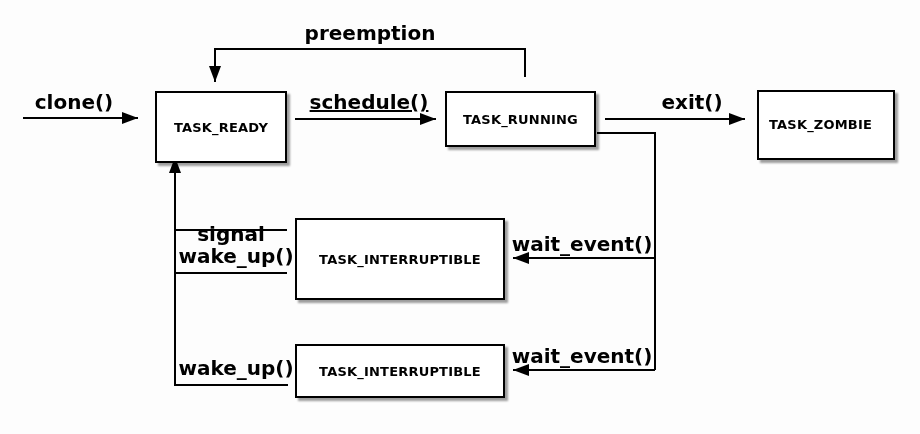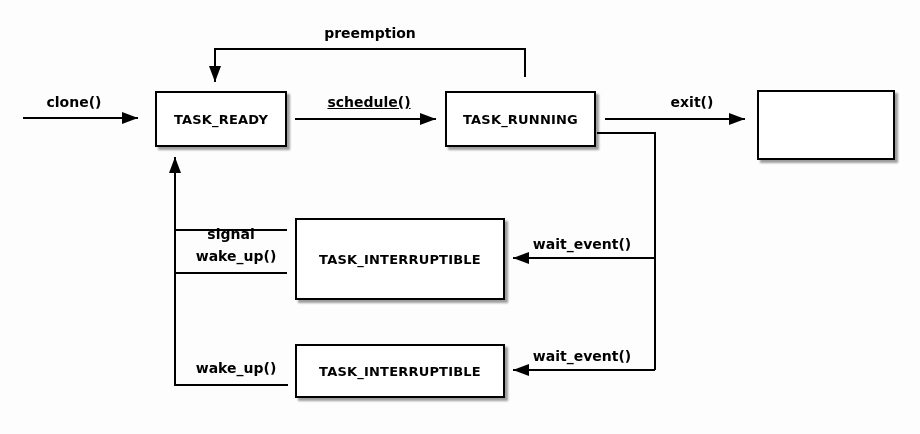--- a/index.html
+++ b/index.html
@@ -43,21 +43,21 @@
     white-space: nowrap;
   }
   .node.two-line {
     justify-content: flex-start;
     padding-left: 10px;
   }
   .node.two-line .stack span { display: block; line-height: 16px; }
   .edge-label {
     position: absolute;
     transform: translateX(-50%);
-    font-size: 14px;
+    font-size: 20px;
     font-weight: bold;
     white-space: nowrap;
     line-height: 14px;
   }
 </style>
 </head>
 <body>
 
 <div class="canvas">
 
@@ -82,30 +82,31 @@
 
     <path d="M655 370 H513" marker-end="url(#arrow)"></path>
 
     <path d="M288 385 H175 V157" marker-end="url(#arrow)"></path>
 
     <path d="M287 230 H175"></path>
 
     <path d="M287 273 H175"></path>
   </svg>
 
-  <div class="node" style="left:155px; top:91px; width:132px; height:56px;">
+  <div class="node" style="left:155px; top:91px; width:132px; height:72px;">
     <span>TASK_READY</span>
   </div>
 
   <div class="node" style="left:445px; top:91px; width:151px; height:56px;">
     <span>TASK_RUNNING</span>
   </div>
 
   <div class="node two-line" style="left:757px; top:90px; width:138px; height:70px;">
     <span class="stack">
+      <span>TASK_ZOMBIE</span>
     </span>
   </div>
 
   <div class="node" style="left:295px; top:218px; width:210px; height:82px;">
     <span>TASK_INTERRUPTIBLE</span>
   </div>
 
   <div class="node" style="left:295px; top:344px; width:210px; height:54px;">
     <span>TASK_INTERRUPTIBLE</span>
   </div>

